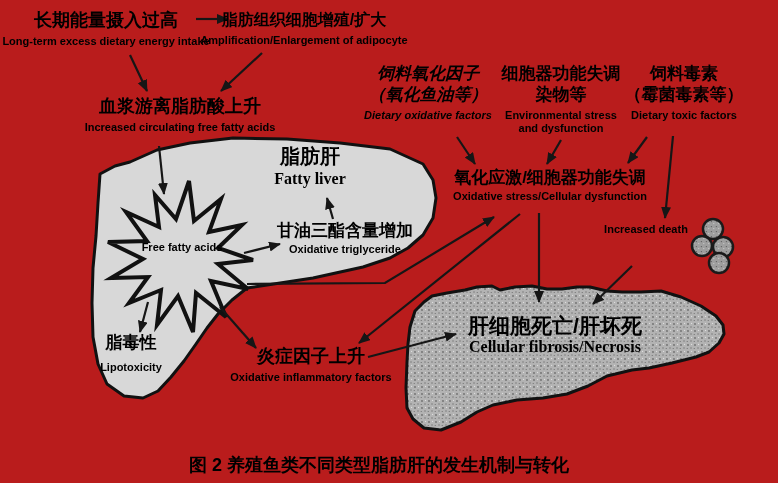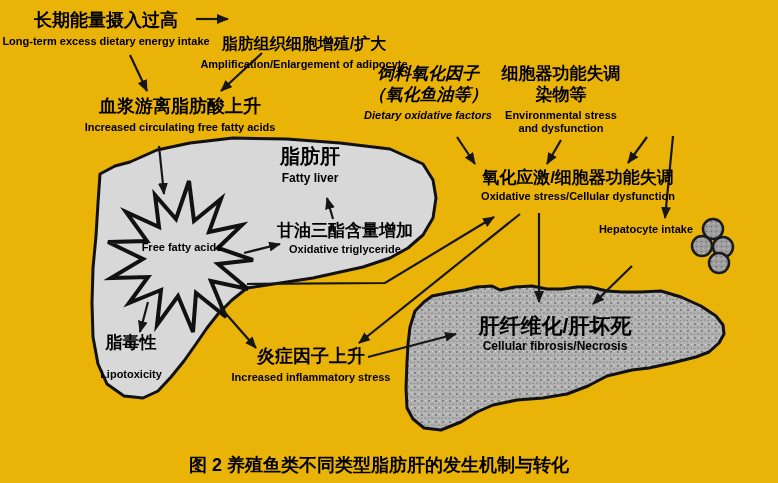--- a/index.html
+++ b/index.html
@@ -1,28 +1,28 @@
 <!DOCTYPE html>
 <html><head>
 <meta charset="utf-8">
 <style>
   html,body{margin:0;padding:0;background:#ffffff;}
   .stage{
-    position:relative;width:778px;height:483px;background:#eab308;overflow:hidden;
+    position:relative;width:778px;height:483px;background:#b91c1c;overflow:hidden;
     font-family:"Liberation Sans","DejaVu Sans",sans-serif;color:#000;
   }
   .layer{position:absolute;left:0;top:0;}
   .label{position:absolute;transform:translateX(-50%);text-align:center;white-space:nowrap;}
   .zh{font-weight:bold;font-size:17px;line-height:21px;color:#000;}
   .zh-18{font-size:18px;line-height:22px;}
   .zh-16{font-size:16px;line-height:21px;}
   .zh-20{font-size:20px;line-height:24px;}
   .zh-21{font-size:21px;line-height:25px;}
   .en{font-weight:bold;font-size:11px;line-height:13px;margin-top:4px;color:#000;}
-  .en-12{font-size:12px;}
+  .en-12{font-size:16px;font-family:Liberation Serif, serif;}
   .en-tight{margin-top:2px;}
   .caption{position:absolute;transform:translateX(-50%);font-weight:bold;font-size:18px;white-space:nowrap;color:#000;margin-left:8px;}
 </style>
 </head>
 <body>
 
 <div class="stage">
 
   <svg class="layer" width="778" height="483" viewBox="0 0 778 483">
     <defs>
@@ -84,21 +84,21 @@
       <line x1="539" y1="213" x2="539" y2="302" marker-end="url(#ah)"></line>
       <line x1="632" y1="266" x2="593" y2="304" marker-end="url(#ah)"></line>
     </g>
   </svg>
 
   <div class="label" style="left:106px;top:9px;">
     <div class="zh zh-18">长期能量摄入过高</div>
     <div class="en">Long-term excess dietary energy intake</div>
   </div>
 
-  <div class="label" style="left:304px;top:9px;margin-top:24px;">
+  <div class="label" style="left:304px;top:9px;">
     <div class="zh zh-16">脂肪组织细胞增殖/扩大</div>
     <div class="en">Amplification/Enlargement of adipocyte</div>
   </div>
 
   <div class="label" style="left:180px;top:95px;">
     <div class="zh zh-18">血浆游离脂肪酸上升</div>
     <div class="en">Increased circulating free fatty acids</div>
   </div>
 
   <div class="label" style="left:428px;top:63px;font-style:italic;">
@@ -107,54 +107,59 @@
     <div class="en">Dietary oxidative factors</div>
   </div>
 
   <div class="label" style="left:561px;top:63px;">
     <div class="zh">细胞器功能失调</div>
     <div class="zh">染物等</div>
     <div class="en">Environmental stress</div>
     <div class="en en-tight" style="margin-top:0;">and dysfunction</div>
   </div>
 
+  <div class="label" style="left:684px;top:63px;">
+    <div class="zh">饲料毒素</div>
+    <div class="zh">（霉菌毒素等）</div>
+    <div class="en">Dietary toxic factors</div>
+  </div>
 
-  <div class="label" style="left:550px;top:167px;margin-left:28px;">
+  <div class="label" style="left:550px;top:167px;">
     <div class="zh">氧化应激/细胞器功能失调</div>
     <div class="en en-tight">Oxidative stress/Cellular dysfunction</div>
   </div>
 
   <div class="label" style="left:310px;top:144px;">
     <div class="zh zh-20">脂肪肝</div>
     <div class="en en-12">Fatty liver</div>
   </div>
 
   <div class="label" style="left:182px;top:239px;">
     <div class="en en-tight">Free fatty acids</div>
   </div>
 
   <div class="label" style="left:345px;top:220px;">
     <div class="zh">甘油三酯含量增加</div>
     <div class="en en-tight">Oxidative triglyceride</div>
   </div>
 
   <div class="label" style="left:131px;top:332px;">
     <div class="zh">脂毒性</div>
-    <div class="en" style="margin-top:15px;">Lipotoxicity</div>
+    <div class="en" style="margin-top:8px;">Lipotoxicity</div>
   </div>
 
   <div class="label" style="left:311px;top:345px;">
     <div class="zh zh-18">炎症因子上升</div>
-    <div class="en">Increased inflammatory stress</div>
+    <div class="en">Oxidative inflammatory factors</div>
   </div>
 
   <div class="label" style="left:646px;top:221px;">
-    <div class="en en-tight">Hepatocyte intake</div>
+    <div class="en en-tight">Increased death</div>
   </div>
 
   <div class="label" style="left:555px;top:313px;">
-    <div class="zh zh-21">肝纤维化/肝坏死</div>
+    <div class="zh zh-21">肝细胞死亡/肝坏死</div>
     <div class="en en-12 en-tight">Cellular fibrosis/Necrosis</div>
   </div>
 
   <div class="caption" style="left:371px;top:453px;">图 2  养殖鱼类不同类型脂肪肝的发生机制与转化</div>
 
 </div>
 
 </body></html>

